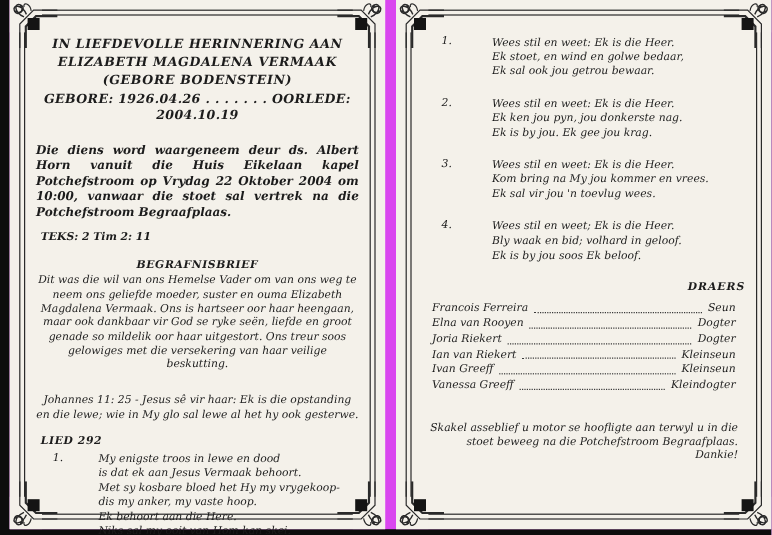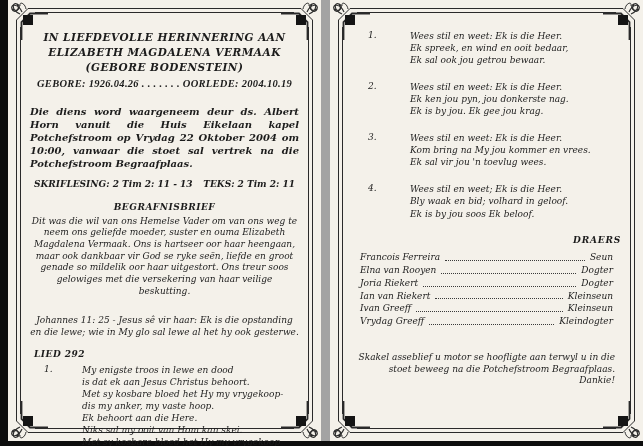--- a/index.html
+++ b/index.html
@@ -7,21 +7,21 @@
 
   .scan {
     position: relative;
     width: 643px; height: 446px;
     background: #0d0d0d;
     overflow: hidden;
   }
   .spread {
     position: absolute;
     left: 8px; top: 0; width: 635px; height: 441px;
-    background: #a3a3a3;
+    background: #d946ef;
     display: flex;
     gap: 9px;
   }
   .page {
     position: relative;
     background: #f4f1ea;
     height: 441px;
     flex: 1 1 0;
     color: #1c1c1c;
   }
@@ -36,21 +36,21 @@
 
   .page-content {
     position:absolute; inset:16px 22px 14px 22px;
     font-style: italic;
     font-size: 9px;
     line-height: 1.3;
   }
 
   .title-block { text-align:center; margin-top:14px; font-weight:bold; }
   .title-line { font-size:10.5px; letter-spacing:0.5px; line-height:1.45; }
-  .dates-line { font-size:10.5px; letter-spacing:0.3px; margin-top:1px;font-family:Liberation Serif, serif; }
+  .dates-line { font-size:10.5px; letter-spacing:0.3px; margin-top:1px; }
 
   .service-par { margin-top:15px; text-align:justify; font-weight:bold; font-size:10px; }
 
   .scripture-row {
     display:flex; justify-content:space-between;
     font-weight:bold; margin-top:9px; padding:0 4px;
   }
 
   .section-heading { text-align:center; font-weight:bold; margin-top:11px; letter-spacing:0.5px; }
   .centered-par { text-align:center; margin-top:2px; }
@@ -134,34 +134,33 @@
         <div class="title-block">
           <div class="title-line">IN LIEFDEVOLLE HERINNERING AAN</div>
           <div class="title-line">ELIZABETH MAGDALENA VERMAAK</div>
           <div class="title-line">(GEBORE BODENSTEIN)</div>
           <div class="dates-line">GEBORE: 1926.04.26  . . . . . . .  OORLEDE: 2004.10.19</div>
         </div>
 
         <div class="service-par">Die diens word waargeneem deur ds. Albert Horn vanuit die Huis Eikelaan kapel Potchefstroom op Vrydag 22 Oktober 2004 om 10:00, vanwaar die stoet sal vertrek na die Potchefstroom Begraafplaas.</div>
 
         <div class="scripture-row">
-          <span>SKRIFLESING: 2 Tim 2: 11 - 13</span>
           <span>TEKS: 2 Tim 2: 11</span>
         </div>
 
         <div class="section-heading">BEGRAFNISBRIEF</div>
         <div class="centered-par">Dit was die wil van ons Hemelse Vader om van ons weg te neem ons geliefde moeder, suster en ouma Elizabeth Magdalena Vermaak. Ons is hartseer oor haar heengaan, maar ook dankbaar vir God se ryke seën, liefde en groot genade so mildelik oor haar uitgestort. Ons treur soos gelowiges met die versekering van haar veilige beskutting.</div>
         <div class="quote-par">Johannes 11: 25 - Jesus sê vir haar: Ek is die opstanding en die lewe; wie in My glo sal lewe al het hy ook gesterwe.</div>
 
         <div class="lied-heading">LIED 292</div>
         <div class="verse-row">
           <div class="verse-num">1.</div>
           <div class="verse-lines">
             <div>My enigste troos in lewe en dood</div>
-            <div>is dat ek aan Jesus Christus behoort.</div>
+            <div>is dat ek aan Jesus Vermaak behoort.</div>
             <div>Met sy kosbare bloed het Hy my vrygekoop-</div>
             <div>dis my anker, my vaste hoop.</div>
             <div>Ek behoort aan die Here.</div>
             <div>Niks sal my ooit van Hom kan skei.</div>
             <div>Met sy kosbare bloed het Hy my vrygekoop</div>
             <div>dis my anker, my vaste hoop.</div>
           </div>
         </div>
 
       </div>
@@ -216,21 +215,21 @@
           </svg>
       </div>
 
       <div class="page-content">
         <div class="rp-verses">
 
           <div class="verse-row">
             <div class="verse-num">1.</div>
             <div class="verse-lines">
               <div>Wees stil en weet: Ek is die Heer.</div>
-              <div>Ek spreek, en wind en ooit bedaar,</div>
+              <div>Ek stoet, en wind en golwe bedaar,</div>
               <div>Ek sal ook jou getrou bewaar.</div>
             </div>
           </div>
 
           <div class="verse-row">
             <div class="verse-num">2.</div>
             <div class="verse-lines">
               <div>Wees stil en weet: Ek is die Heer.</div>
               <div>Ek ken jou pyn, jou donkerste nag.</div>
               <div>Ek is by jou. Ek gee jou krag.</div>
@@ -278,21 +277,21 @@
             <span class="bearer-name">Ian van Riekert</span>
             <span class="leader"></span>
             <span class="bearer-rel">Kleinseun</span>
           </div>
           <div class="bearer-row">
             <span class="bearer-name">Ivan Greeff</span>
             <span class="leader"></span>
             <span class="bearer-rel">Kleinseun</span>
           </div>
           <div class="bearer-row">
-            <span class="bearer-name">Vrydag Greeff</span>
+            <span class="bearer-name">Vanessa Greeff</span>
             <span class="leader"></span>
             <span class="bearer-rel">Kleindogter</span>
           </div>
         </div>
 
         <div class="closing-par">Skakel asseblief u motor se hoofligte aan terwyl u in die stoet beweeg na die Potchefstroom Begraafplaas. Dankie!</div>
       </div>
     </div>
 
   </div>

